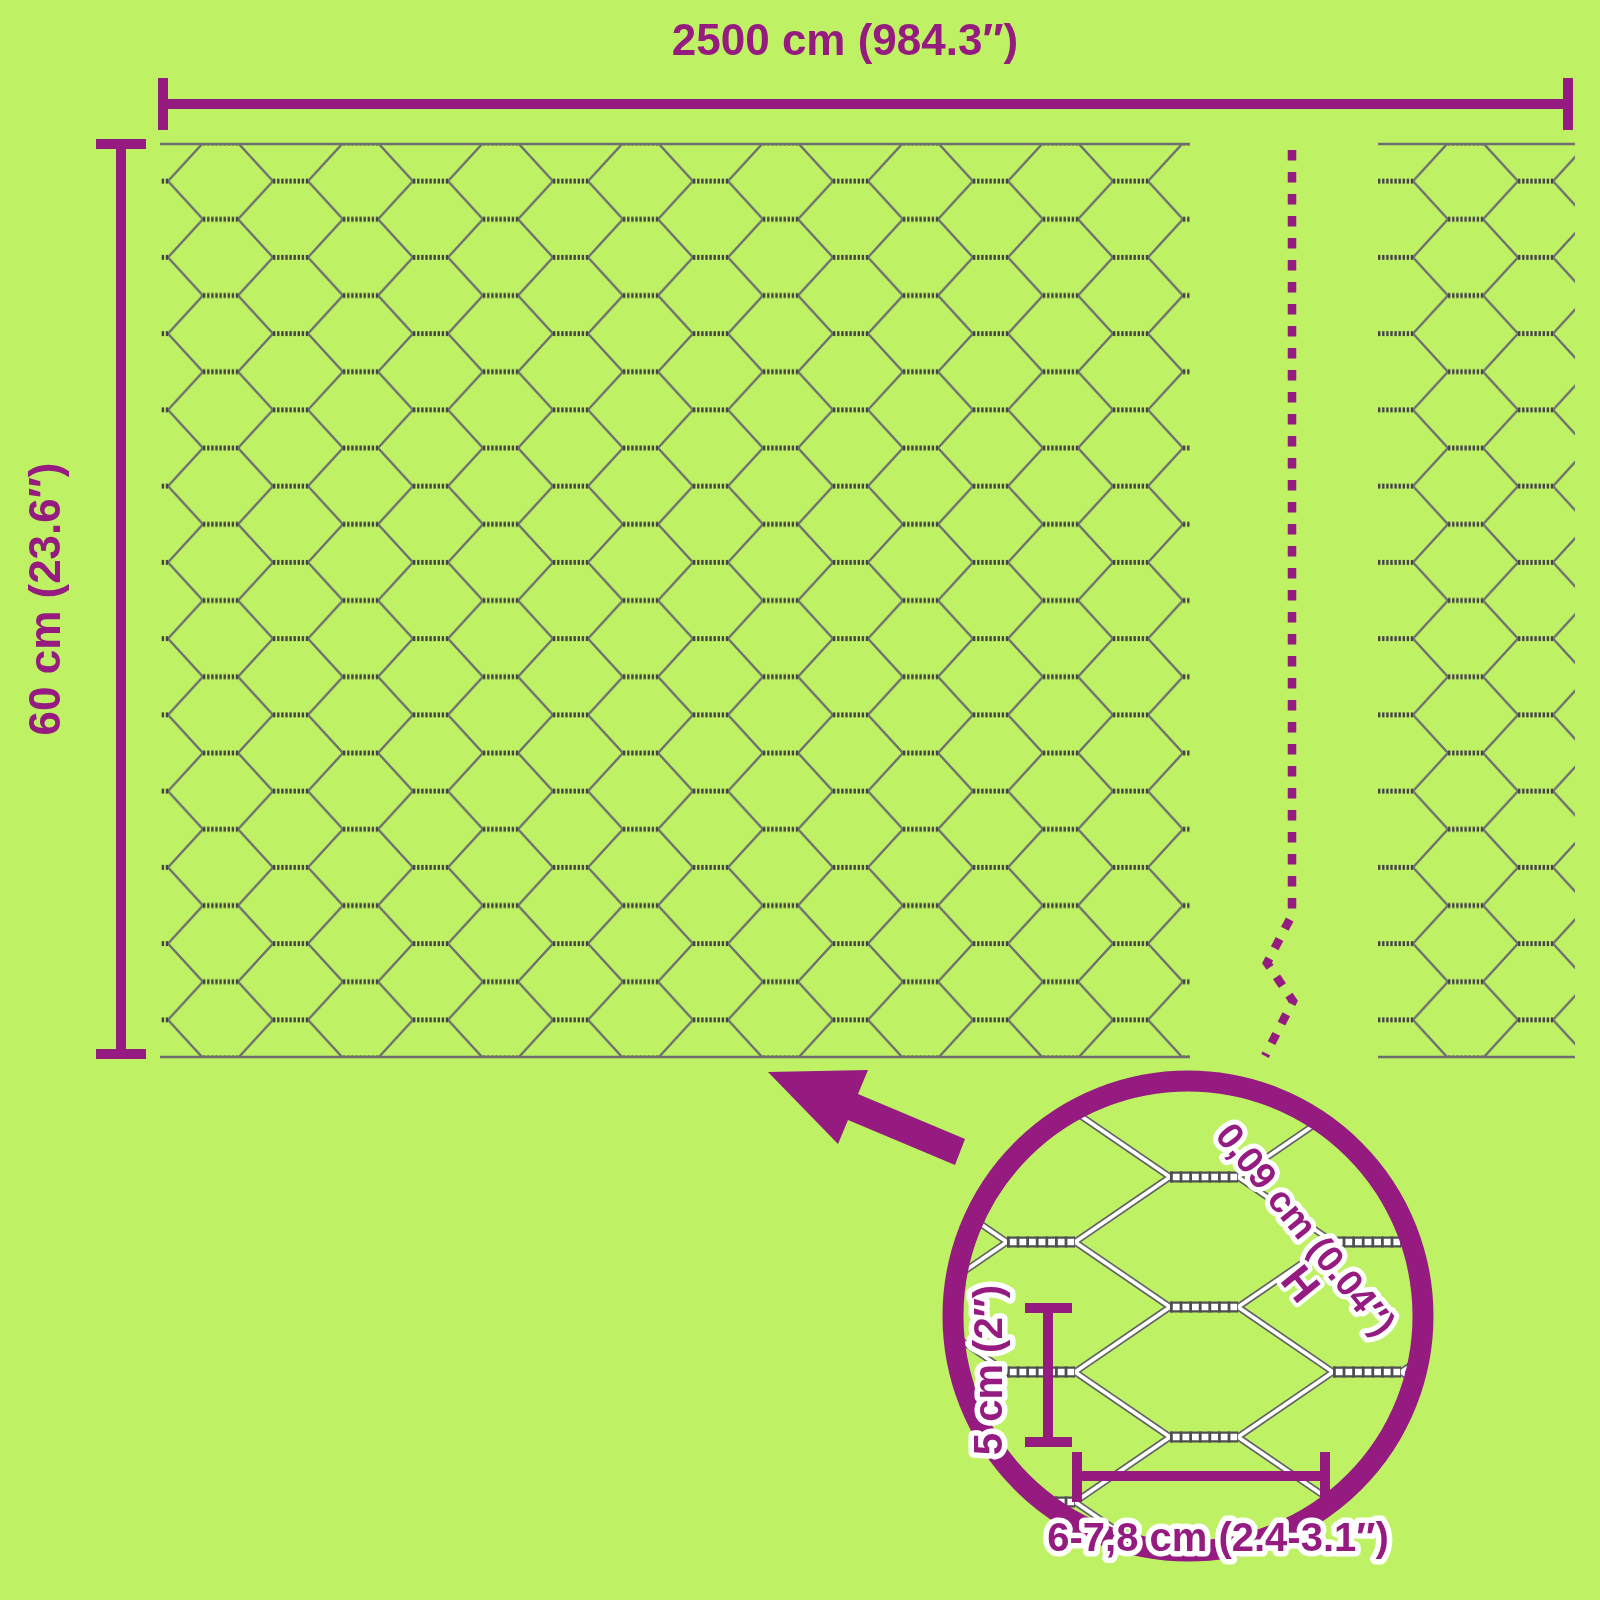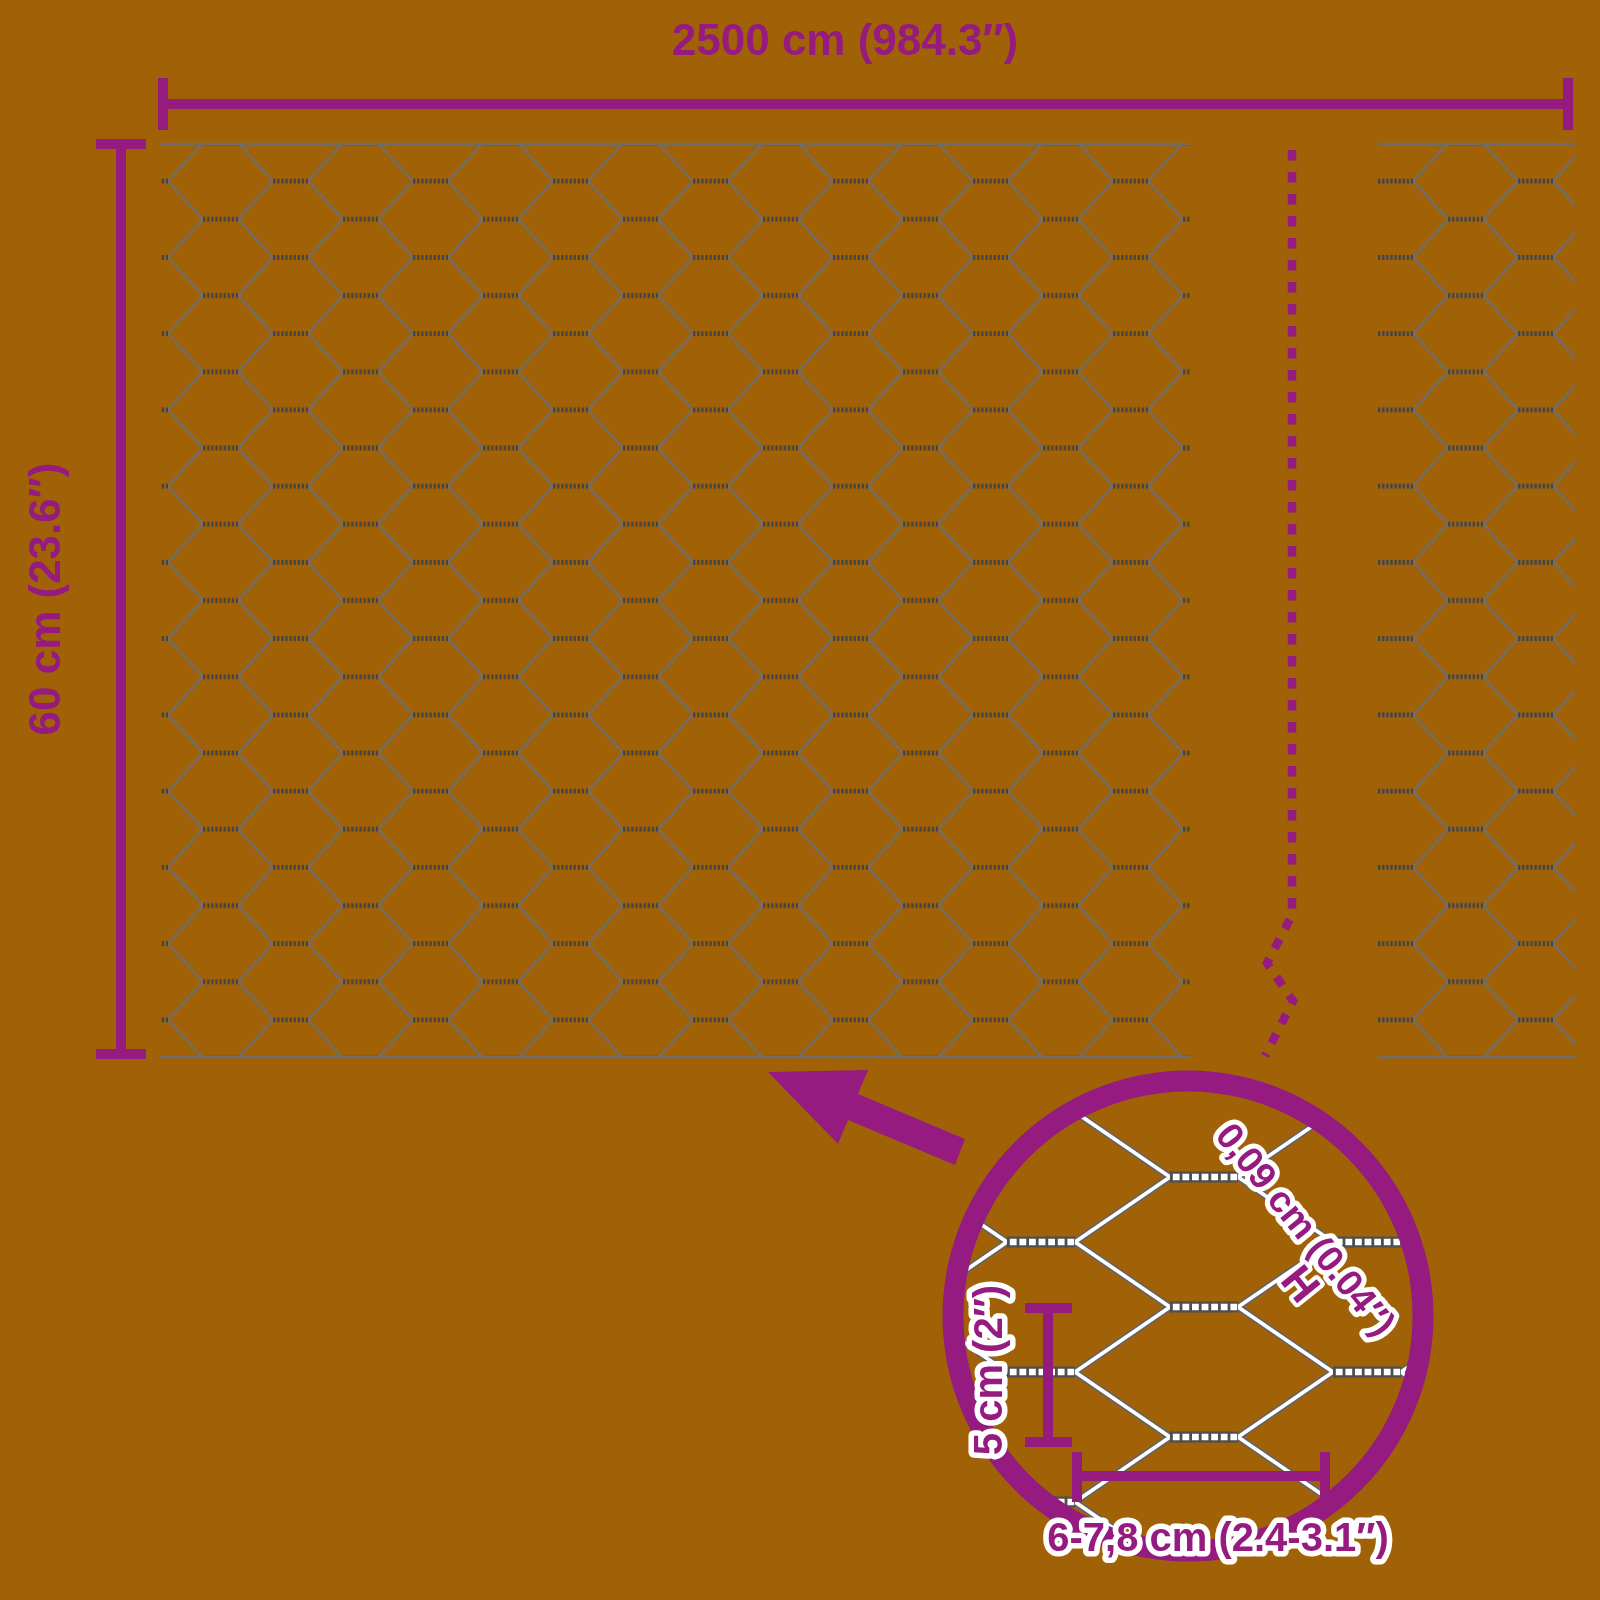--- a/index.html
+++ b/index.html
@@ -1,16 +1,16 @@
 <!DOCTYPE html>
 <html><head>
 <meta charset="utf-8">
 <style>
   html,body{margin:0;padding:0;background:#ffffff;}
-  .stage{width:1600px;height:1600px;position:relative;background:#a16207;}
+  .stage{width:1600px;height:1600px;position:relative;background:#bef264;}
   svg{display:block;}
   text{font-family:"Liberation Sans","DejaVu Sans",sans-serif;font-weight:bold;fill:#951b81;}
   .lbl-main{font-size:44px;}
   .lbl-detail{font-size:40px;paint-order:stroke;stroke:#ffffff;stroke-width:11px;stroke-linejoin:round;}
   .lbl-wire{font-size:37px;paint-order:stroke;stroke:#ffffff;stroke-width:10px;stroke-linejoin:round;}
   .lbl-h{font-size:44px;paint-order:stroke;stroke:#ffffff;stroke-width:8px;stroke-linejoin:round;}
   .dim{stroke:#951b81;stroke-width:10;fill:none;}
   .dim-sm{stroke:#951b81;stroke-width:10;fill:none;}
   .dash-line{stroke:#951b81;stroke-width:8.5;fill:none;stroke-dasharray:10.5 11.5;}
   .accent-fill{fill:#951b81;}

